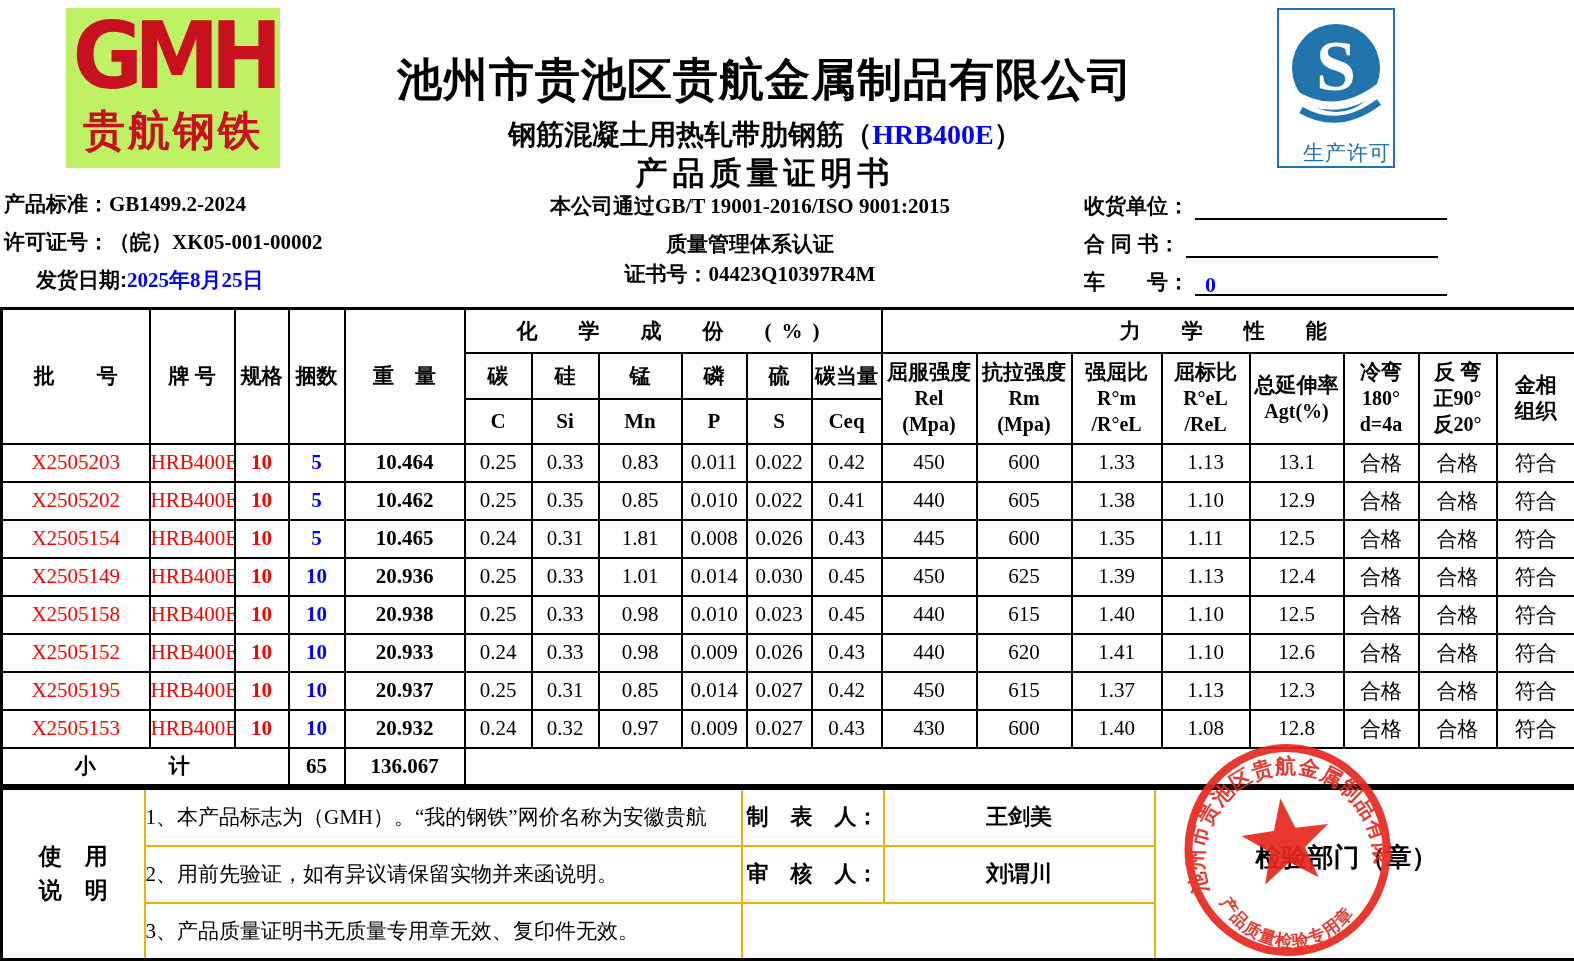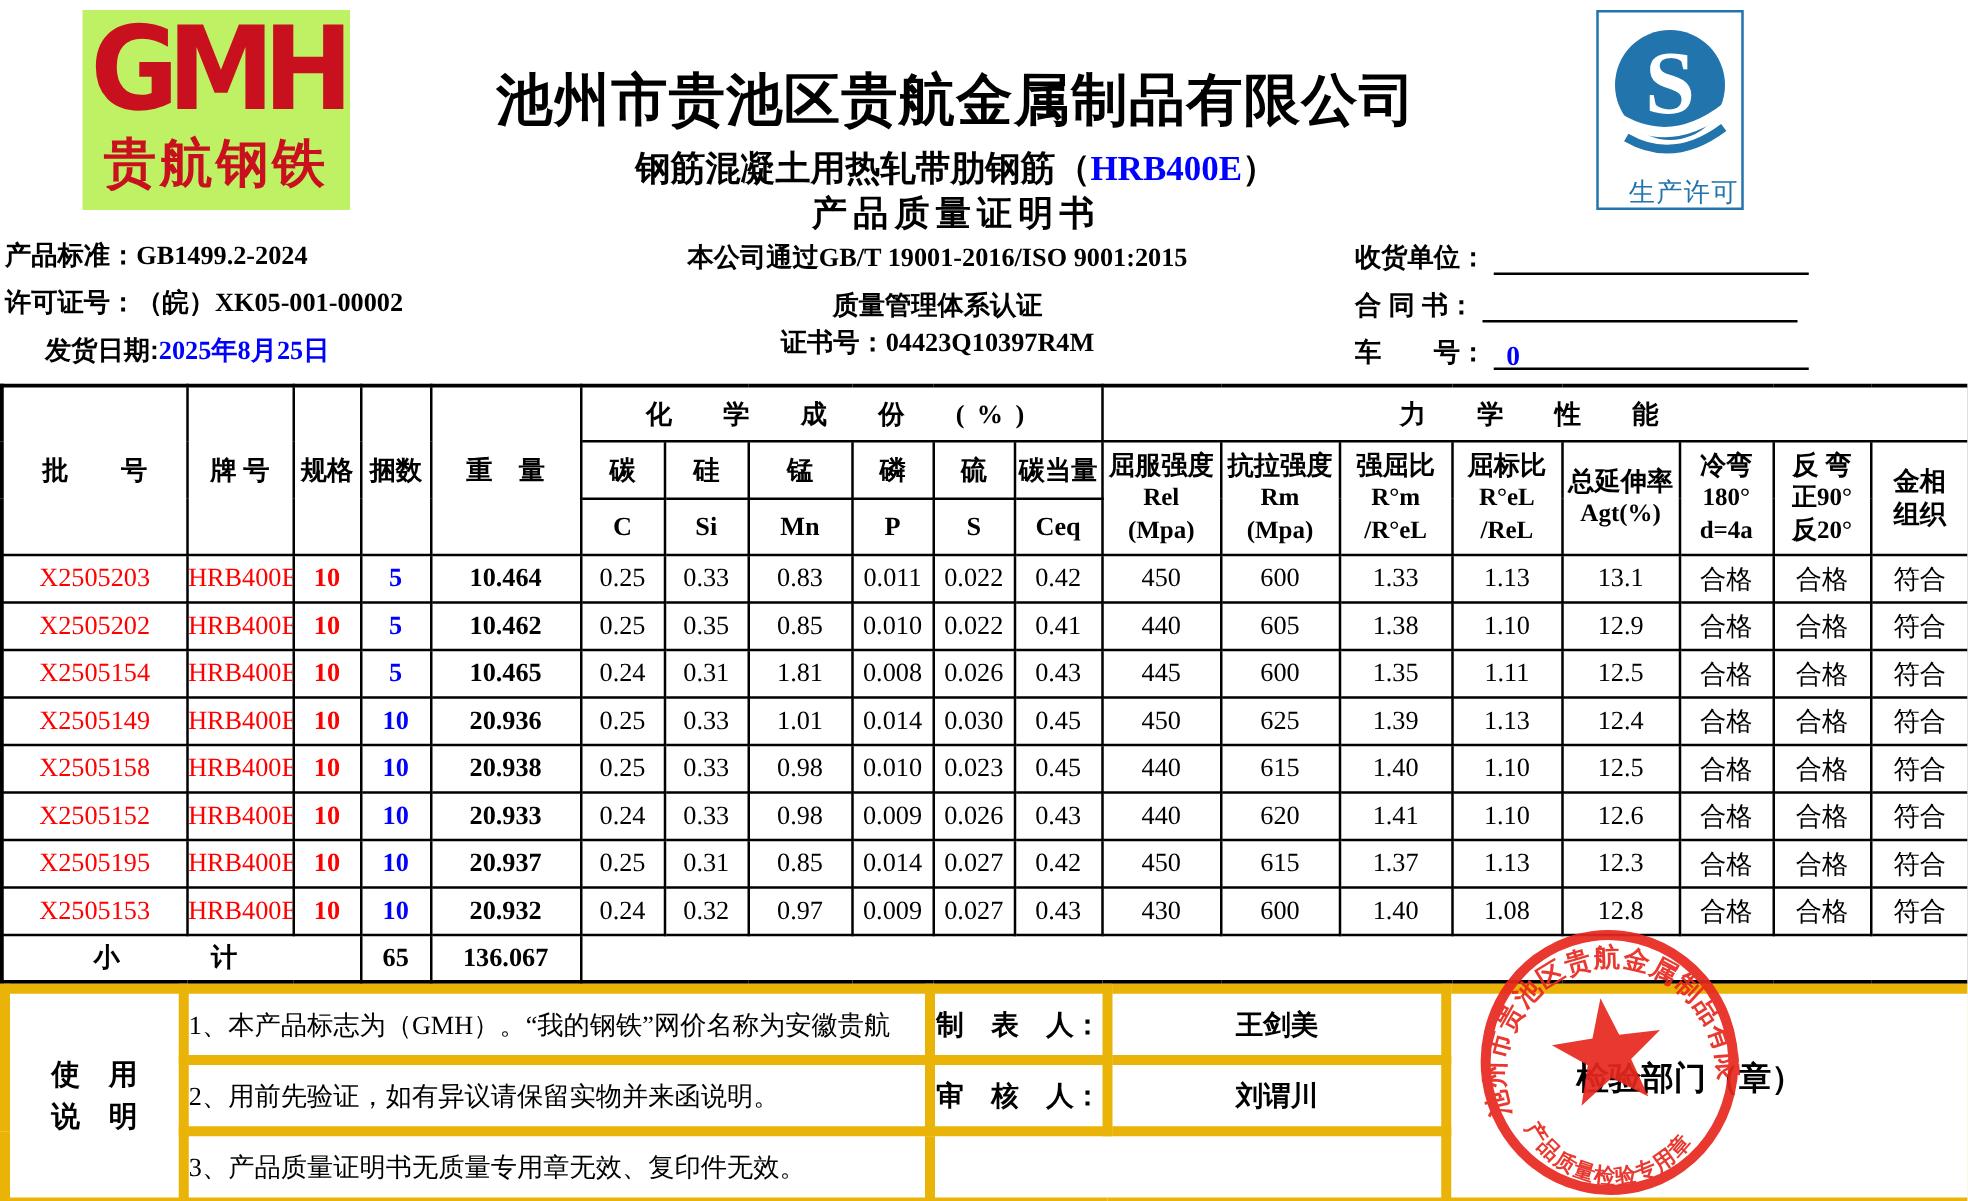--- a/index.html
+++ b/index.html
@@ -7,21 +7,21 @@
   body { width:1574px; height:961px; font-family:"Liberation Serif","DejaVu Serif",serif; color:#000; }
   .page { position:relative; width:1574px; height:961px; overflow:hidden; background:#fff; }
 
   
   .logo { position:absolute; left:66px; top:8px; width:214px; height:160px; background:#bef264; text-align:center; }
   .logo-letters { font-family:"DejaVu Sans","Liberation Sans",sans-serif; font-weight:900; font-size:86px; line-height:96px; color:#c9101f; letter-spacing:-9px; transform:scaleY(1.08); }
   .logo-name { font-family:"DejaVu Sans","Liberation Sans",sans-serif; font-weight:900; font-size:42px; line-height:54px; color:#c9101f; letter-spacing:3px; }
 
   .company-title { position:absolute; left:370px; top:50px; width:790px; text-align:center; font-size:45px; font-weight:600; letter-spacing:1px; white-space:nowrap; }
   .sub-title { position:absolute; left:370px; top:116px; width:790px; text-align:center; font-size:28px; font-weight:bold; white-space:nowrap; }
-  .doc-title { position:absolute; left:370px; top:152px; width:790px; text-align:center; font-size:28px; font-weight:bold; letter-spacing:5px; white-space:nowrap; }
+  .doc-title { position:absolute; left:370px; top:152px; width:790px; text-align:center; font-size:32px; font-weight:bold; letter-spacing:5px; white-space:nowrap; }
   .blue { color:#0000ff; }
 
   .qs-badge { position:absolute; left:1277px; top:8px; width:118px; height:160px; border:2px solid #2274ad; text-align:center; }
   .qs-caption { font-size:21px; color:#2274ad; font-weight:normal; line-height:26px; letter-spacing:1px;padding-left:22px; }
 
   .info-row { position:absolute; white-space:nowrap; font-size:21px; font-weight:bold; }
   .info-label { font-family:"Liberation Sans","DejaVu Sans",sans-serif; font-weight:bold; }
   .il0 { left:4px; top:190px; } .il1 { left:4px; top:228px; } .il2 { left:4px; top:266px;margin-left:32px; }
   .ic  { left:430px; width:640px; text-align:center; }
   .ic0 { top:192px; } .ic1 { top:230px; } .ic2 { top:260px; }
@@ -42,21 +42,21 @@
   .col-batch { color:#ff0000; font-weight:normal; }
   .col-grade { color:#ff0000; }
   .col-spec  { color:#ff0000; font-weight:bold; }
   .col-bundles { color:#0000ff; font-weight:bold; }
   .col-weight { font-weight:bold;border-radius:14px; }
   .sub-label { font-weight:bold; font-size:22px; letter-spacing:26px; }
   .sub-num { font-weight:bold; }
 
   
   table.foot { position:absolute; top:787px; left:0; width:1574px; border-collapse:collapse; table-layout:fixed; border:3px solid #000; }
-  table.foot td { border:8px solid #eab308; vertical-align:middle; padding:0; }
+  table.foot td { border:2px solid #eab308; vertical-align:middle; padding:0; }
   tr.frow { height:57px; }
   .usage { text-align:center; font-weight:bold; font-size:23px; line-height:34px; }
   .note { text-align:left; font-size:21px; padding-left:10px; }
   .sign-label { text-align:center; font-weight:bold; font-size:22px; }
   .sign-name { text-align:center; font-weight:bold; font-size:22px; }
   .stamp-cell { position:relative; }
   .stamp-caption { position:absolute; left:100px; top:50px; font-weight:bold; font-size:26px; white-space:nowrap; }
 
   .stamp { position:absolute; left:1180px; top:742px; width:216px; height:222px; opacity:0.92; transform:rotate(-8deg); z-index:5; pointer-events:none; }
 </style>

